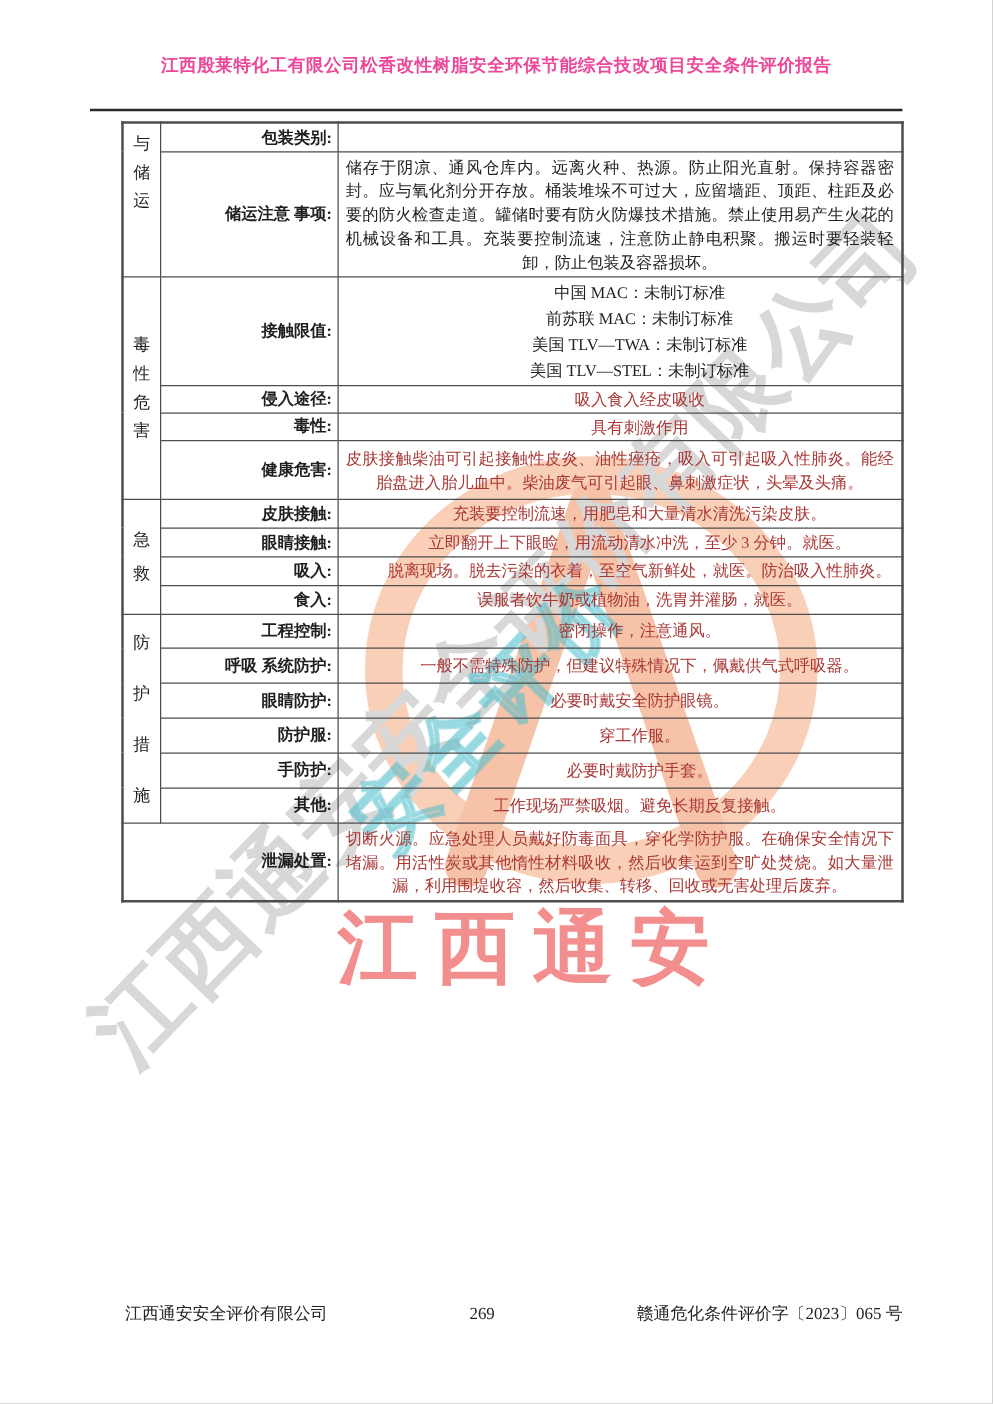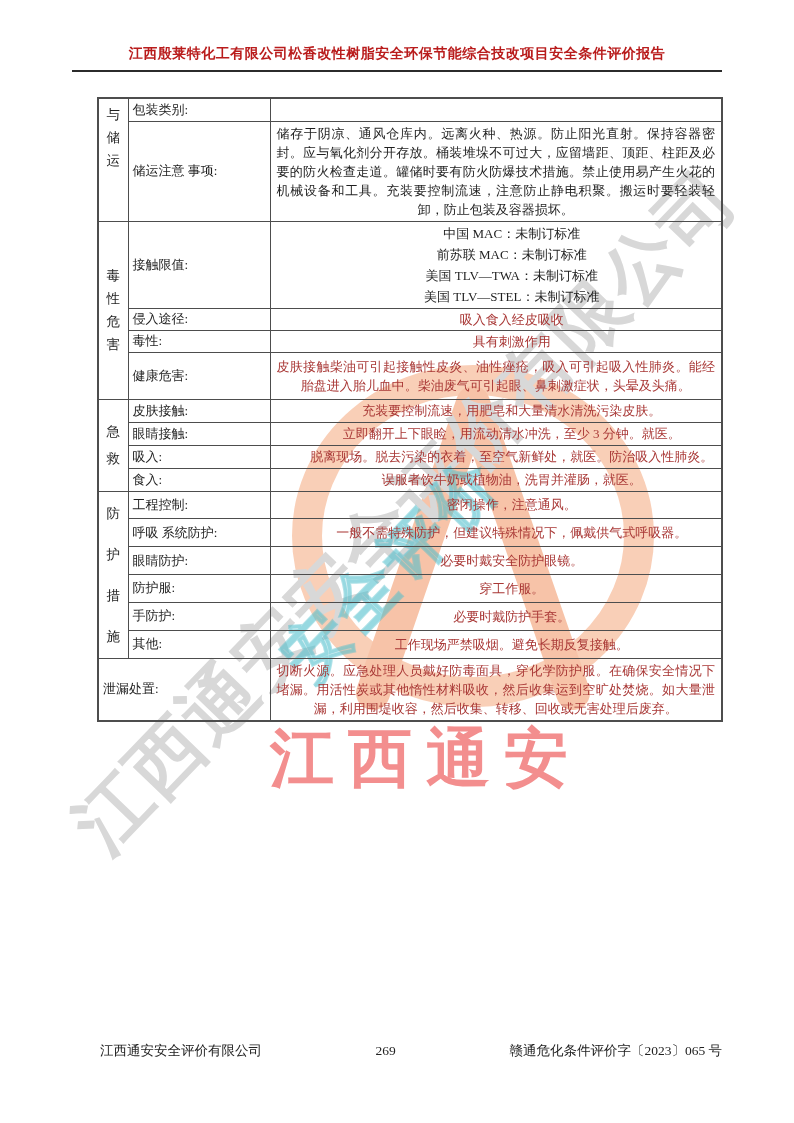--- a/index.html
+++ b/index.html
@@ -11,22 +11,22 @@
     --logo-orange2:#f3a073;
     --wm-gray:#d8d8d8;
     --wm-teal:rgba(80,190,205,.45);
   }
   *{margin:0;padding:0;box-sizing:border-box;}
   body{background:#888;font-family:"Liberation Serif","DejaVu Serif",serif;}
   .page{position:relative;width:794px;height:1123px;background:#ffffff;margin:0 auto;overflow:hidden;}
 
   
   .header{position:absolute;left:72px;top:44px;width:650px;text-align:center;
-          font-size:14px;font-weight:bold;color:#b91c1c;letter-spacing:.5px;
-          padding-bottom:6px;border-bottom:2px solid #2b2b2b;line-height:20px;}
+          font-size:14px;font-weight:bold;color:#ec4899;letter-spacing:.5px;
+          padding-bottom:23px;border-bottom:2px solid #2b2b2b;line-height:20px;}
 
   
   .wm{position:absolute;pointer-events:none;white-space:nowrap;}
   .wm-logo{left:278px;top:358px;opacity:.62;}
   .wm-diag{left:88px;top:798px;height:82px;font-size:74px;font-weight:bold;
            letter-spacing:2px;color:var(--wm-gray);
            transform:rotate(-46deg);transform-origin:left center;line-height:82px;}
   .wm-teal{left:295px;top:635px;height:70px;font-size:64px;font-weight:bold;letter-spacing:6px;
            color:rgba(80,190,205,.26);-webkit-text-stroke:2px var(--wm-teal);
            transform:rotate(-46deg);transform-origin:left center;line-height:70px;}
@@ -36,21 +36,21 @@
   
   .msds{position:absolute;left:97px;top:97px;width:626px;border-collapse:collapse;
         table-layout:fixed;font-size:13px;color:var(--black);z-index:2;}
   .msds td{border:1px solid var(--border);padding:1px 4px;vertical-align:middle;
            overflow:hidden;}
   .msds{border:2px solid var(--border);}
   td.cat{text-align:center;white-space:pre-line;line-height:23px;font-size:13.5px;}
   td.cat.top{vertical-align:top;padding-top:4px;}
   td.cat.spread{line-height:41px;}
   td.cat.mid2{line-height:27px;}
-  td.lbl{text-align:left;}
+  td.lbl{text-align:right;font-weight:bold;}
   td.val{text-align:center;line-height:19px;padding-left:36px;}
   td.val.just{text-align:justify;text-align-last:center;padding:2px 6px;margin-top:14px;}
   td.val.pre{white-space:pre-line;line-height:21px;}
   .red{color:var(--red);}
   tr.h23{height:23px;} tr.h95{height:95px;} tr.h86{height:86px;} tr.h22{height:22px;}
   tr.h47{height:47px;} tr.h25{height:25px;} tr.h61{height:61px;}
 
   
   .footer{position:absolute;left:100px;width:622px;top:1042px;display:flex;
           justify-content:space-between;align-items:baseline;font-size:13.5px;color:#222;}

